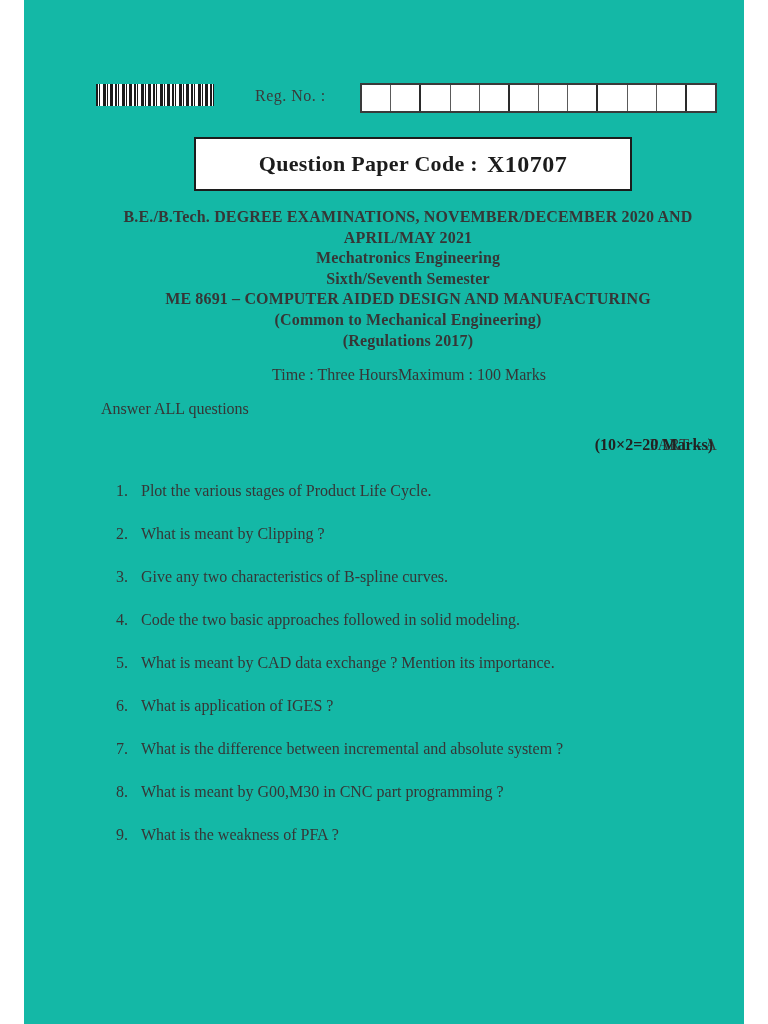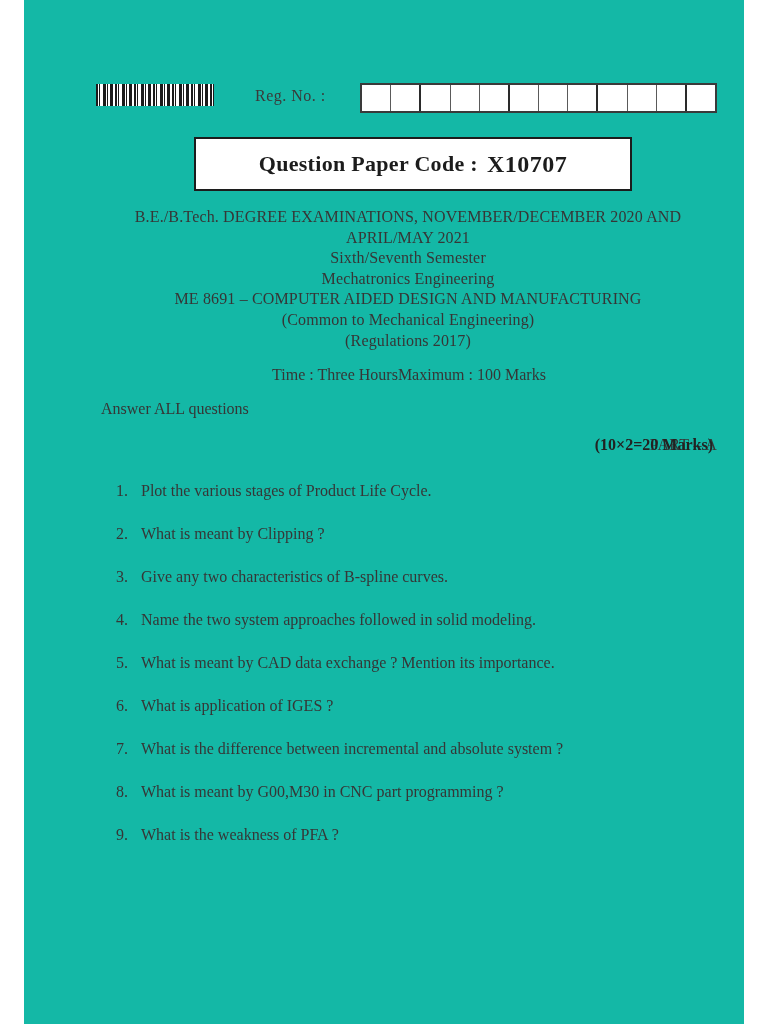--- a/index.html
+++ b/index.html
@@ -48,21 +48,21 @@
     display:flex; align-items:center; justify-content:center; gap:9px;
     background:#fff;
   }
   .code-box .lbl { font-size:22px; font-weight:bold; color:#1c1c1c; letter-spacing:0.3px; }
   .code-box .val { font-size:24px; font-weight:bold; color:#1c1c1c; letter-spacing:0.5px; }
 
   
   .exam-head {
     position:absolute; left:64px; top:207px; width:640px;
     text-align:center; font-size:16px; line-height:20.6px;
-    color:#363636; letter-spacing:0.15px;
+    color:#363636; letter-spacing:0.15px;font-weight:bold;
   }
   .hdr-line { white-space:nowrap; }
 
   
   .meta-row {
     position:absolute; left:77px; top:366px; width:616px;
     display:flex; justify-content:center;
     font-size:16px; color:#363636;
   }
 
@@ -115,22 +115,22 @@
     </div>
 
   <div class="code-box">
     <span class="lbl">Question Paper Code :</span>
     <span class="val">X10707</span>
   </div>
 
   <div class="exam-head">
     <div class="hdr-line">B.E./B.Tech. DEGREE EXAMINATIONS, NOVEMBER/DECEMBER 2020 AND</div>
     <div class="hdr-line">APRIL/MAY 2021</div>
+    <div class="hdr-line">Mechatronics Engineering</div>
     <div class="hdr-line">Sixth/Seventh Semester</div>
-    <div class="hdr-line">Mechatronics Engineering</div>
     <div class="hdr-line">ME 8691 – COMPUTER AIDED DESIGN AND MANUFACTURING</div>
     <div class="hdr-line">(Common to Mechanical Engineering)</div>
     <div class="hdr-line">(Regulations 2017)</div>
   </div>
 
   <div class="meta-row">
     <span>Time : Three Hours</span>
     <span>Maximum : 100 Marks</span>
   </div>
 
@@ -149,21 +149,21 @@
       <div class="q-row">
         <div class="q-num">2.</div>
         <div class="q-text">What is meant by Clipping ?</div>
       </div>
       <div class="q-row">
         <div class="q-num">3.</div>
         <div class="q-text">Give any two characteristics of B-spline curves.</div>
       </div>
       <div class="q-row">
         <div class="q-num">4.</div>
-        <div class="q-text">Name the two system approaches followed in solid modeling.</div>
+        <div class="q-text">Code the two basic approaches followed in solid modeling.</div>
       </div>
       <div class="q-row">
         <div class="q-num">5.</div>
         <div class="q-text">What is meant by CAD data exchange ? Mention its importance.</div>
       </div>
       <div class="q-row">
         <div class="q-num">6.</div>
         <div class="q-text">What is application of IGES ?</div>
       </div>
       <div class="q-row">

